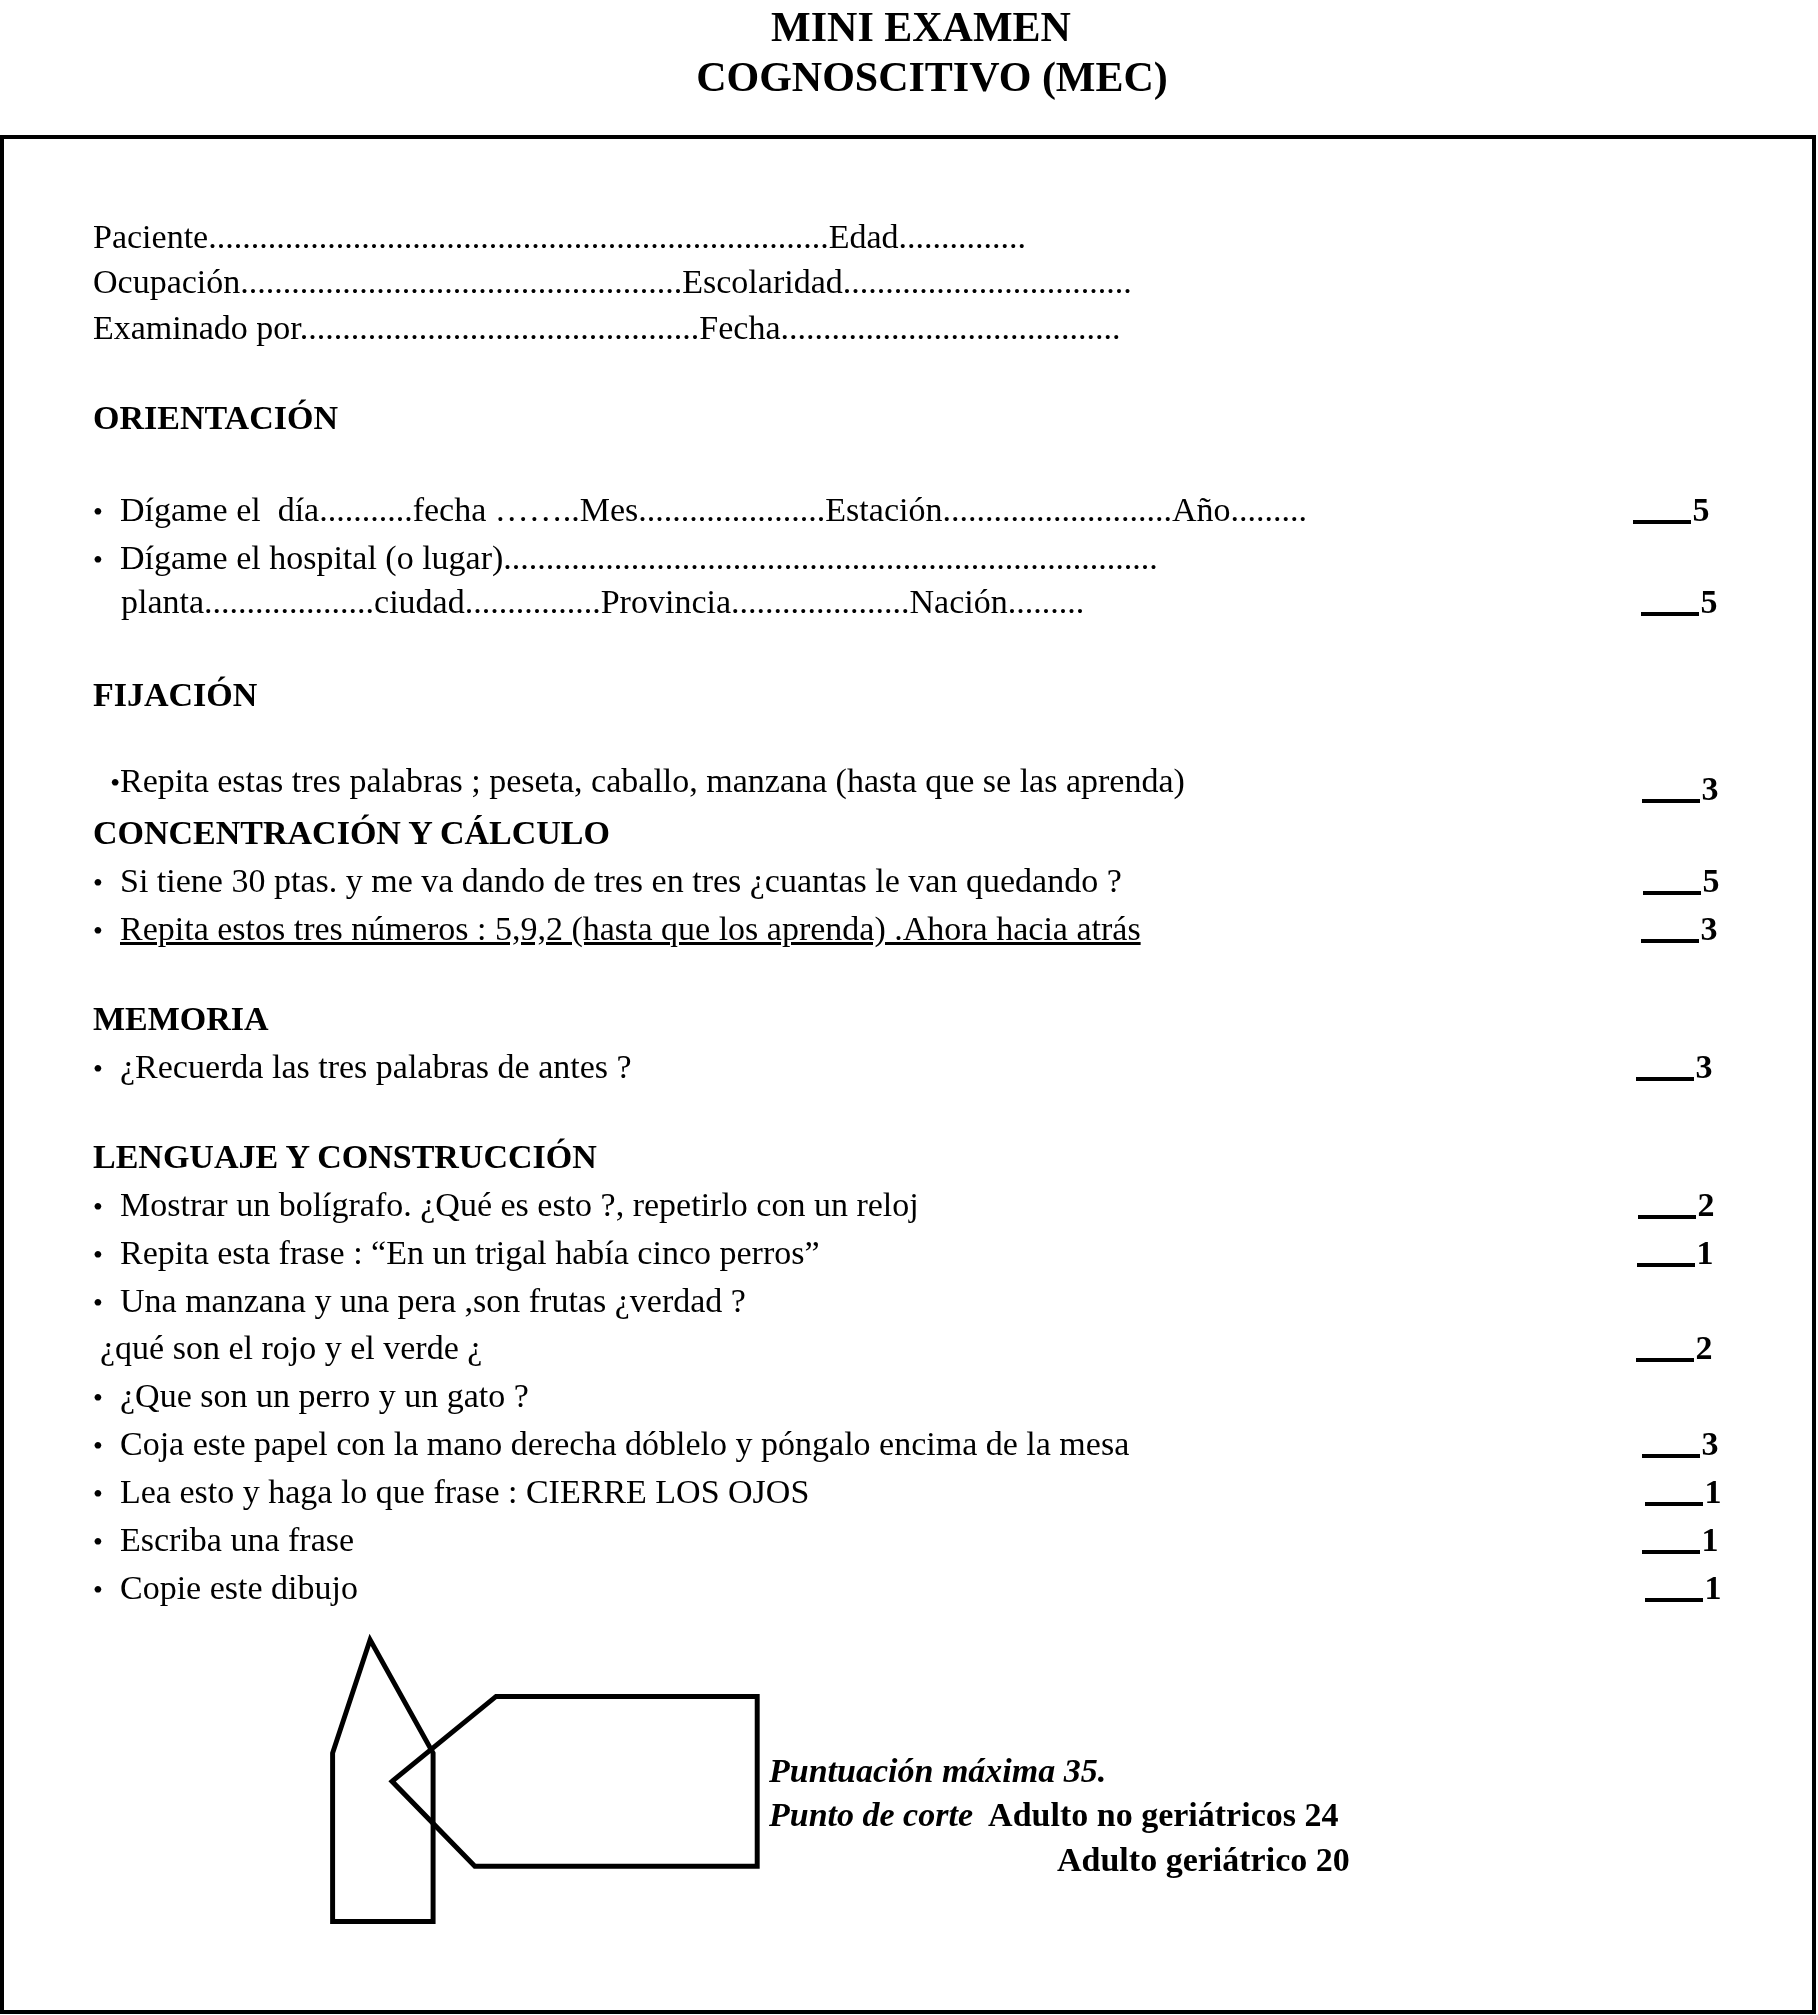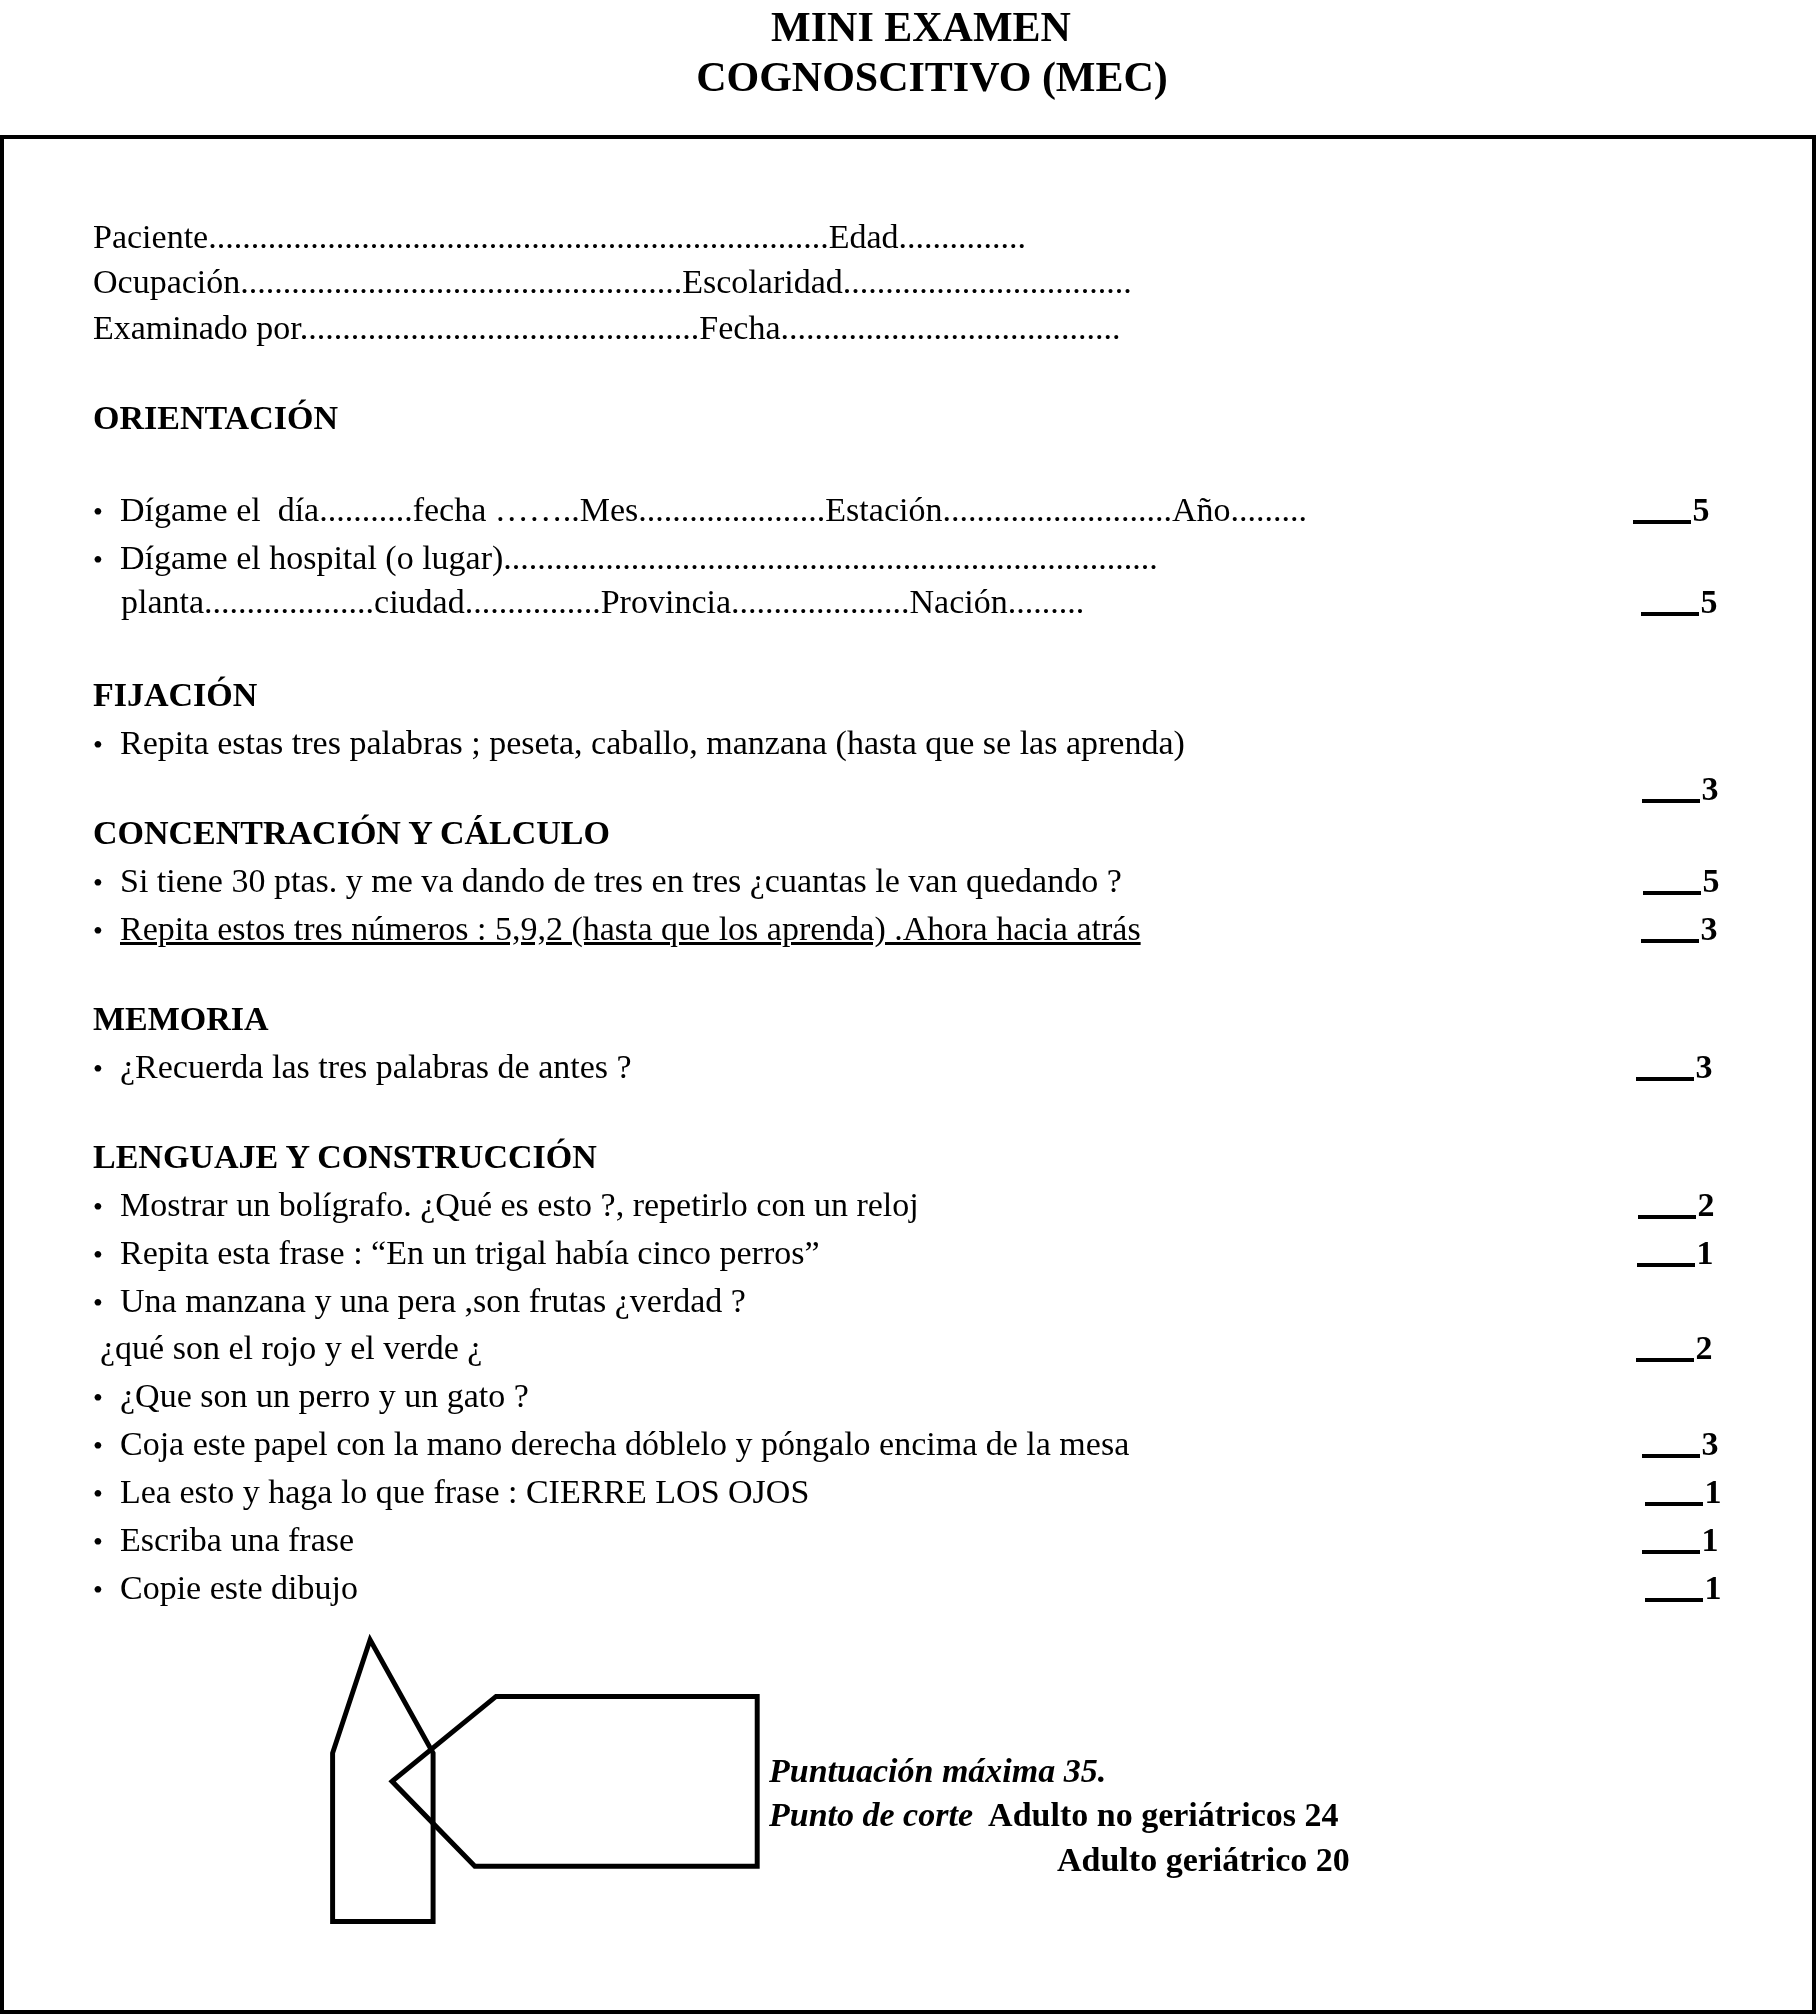--- a/index.html
+++ b/index.html
@@ -31,21 +31,21 @@
 <div class="line" style="top:311px;">Examinado por...............................................Fecha........................................</div>
 
 <div class="line head" style="top:401px;">ORIENTACIÓN</div>
 <div class="line bul" style="top:493px;">Dígame el  día...........fecha ……..Mes......................Estación...........................Año.........</div>
 <div class="score" style="left:1633px;top:493px;"><span class="blank"></span><span>5</span></div>
 <div class="line bul" style="top:541px;">Dígame el hospital (o lugar).............................................................................</div>
 <div class="line" style="top:585px;left:102px;">planta....................ciudad................Provincia.....................Nación.........</div>
 <div class="score" style="left:1641px;top:585px;"><span class="blank"></span><span>5</span></div>
 
 <div class="line head" style="top:678px;">FIJACIÓN</div>
-<div class="line bul" style="top:726px;">Repita estas tres palabras ; peseta, caballo, manzana (hasta que se las aprenda)</div>
+<div class="line bul" style="top:764px;text-align:right;">Repita estas tres palabras ; peseta, caballo, manzana (hasta que se las aprenda)</div>
 <div class="score" style="left:1642px;top:772px;"><span class="blank"></span><span>3</span></div>
 
 <div class="line head" style="top:816px;">CONCENTRACIÓN Y CÁLCULO</div>
 <div class="line bul" style="top:864px;">Si tiene 30 ptas. y me va dando de tres en tres ¿cuantas le van quedando ?</div>
 <div class="score" style="left:1643px;top:864px;"><span class="blank"></span><span>5</span></div>
 <div class="line bul" style="top:912px;text-decoration:underline;">Repita estos tres números : 5,9,2 (hasta que los aprenda) .Ahora hacia atrás</div>
 <div class="score" style="left:1641px;top:912px;"><span class="blank"></span><span>3</span></div>
 
 <div class="line head" style="top:1002px;">MEMORIA</div>
 <div class="line bul" style="top:1050px;">¿Recuerda las tres palabras de antes ?</div>

